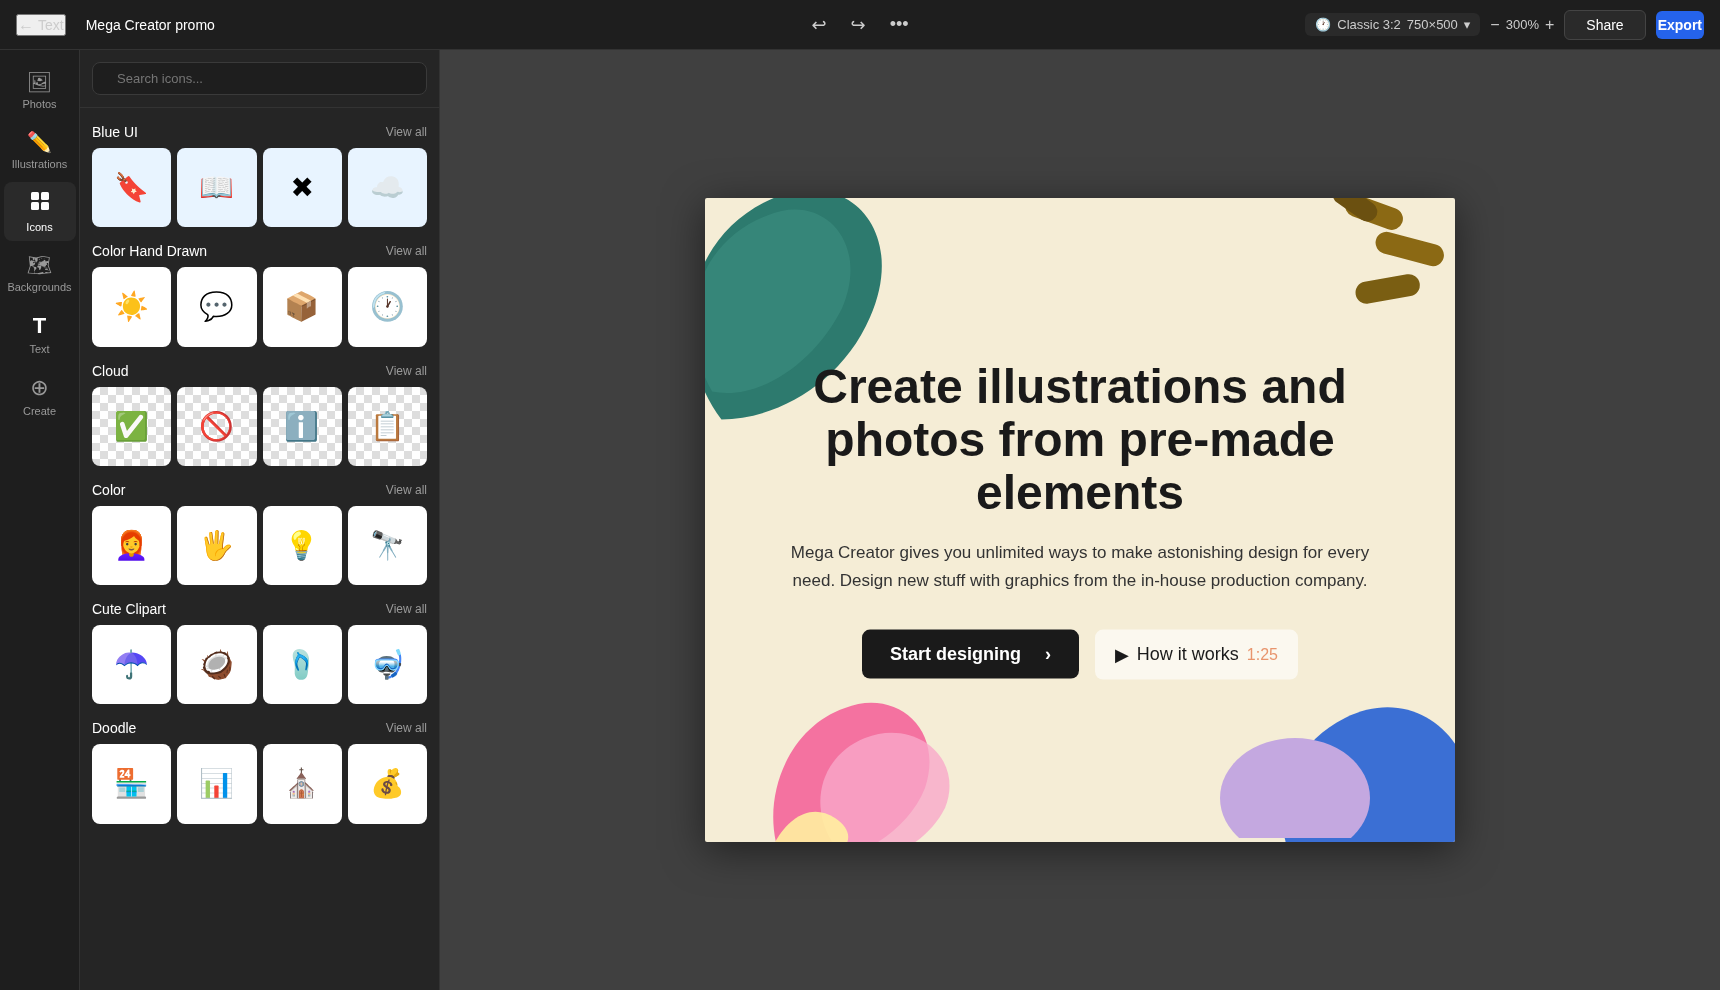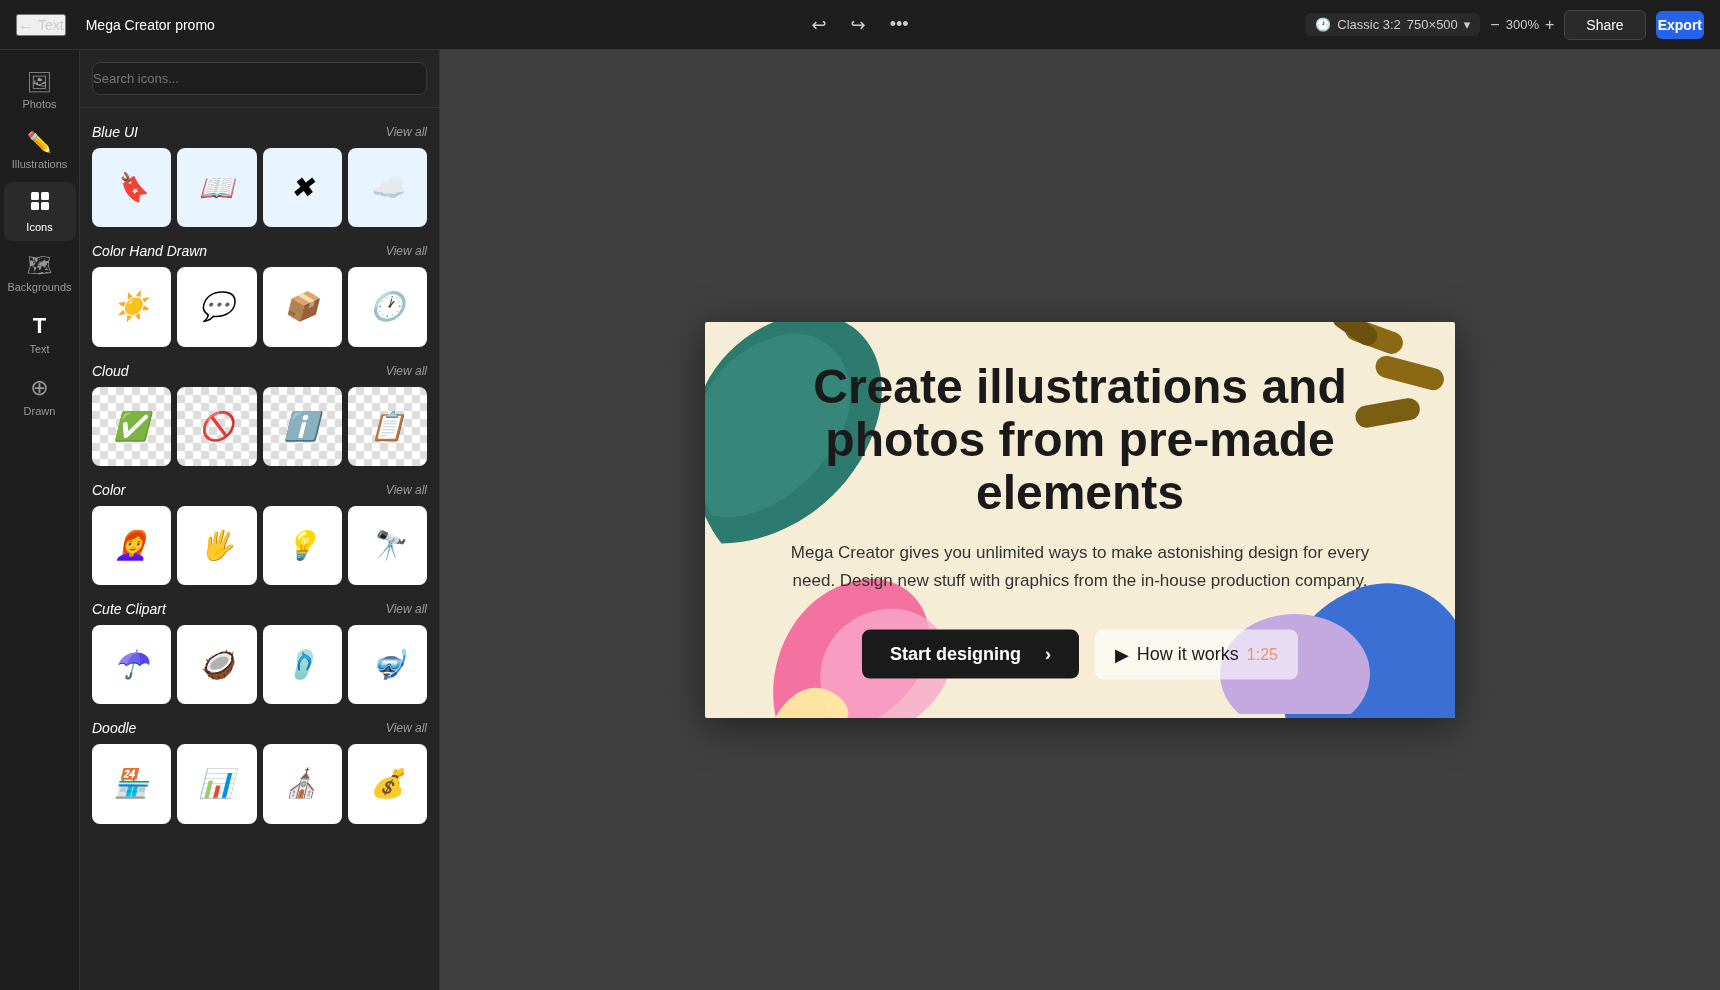--- a/index.html
+++ b/index.html
@@ -69,35 +69,35 @@
     }
     .panel-search {
       padding: 12px;
       border-bottom: 1px solid #333;
     }
     .search-input {
       width: 100%;
       background: #1e1e1e;
       border: 1px solid #3a3a3a;
       border-radius: 8px;
-      padding: 8px 0;
+      padding: 8px 24px;
       color: #999;
       font-size: 13px;
       outline: none;
     }
     .panel-content {
       overflow-y: auto;
       flex: 1;
       padding: 8px 0;
     }
     .panel-content::-webkit-scrollbar { width: 4px; }
     .panel-content::-webkit-scrollbar-thumb { background: #444; border-radius: 2px; }
 
     
-    .section { padding: 8px 12px; font-style: italic; }
+    .section { padding: 8px 12px; }
     .section-header { display: flex; justify-content: space-between; align-items: center; margin-bottom: 8px; }
     .section-title { color: #fff; font-size: 14px; font-weight: 500; }
     .view-all { color: #999; font-size: 12px; cursor: pointer; }
     .icon-grid { display: grid; grid-template-columns: repeat(4, 1fr); gap: 6px; }
     .icon-cell {
       background: #fff;
       border-radius: 8px;
       aspect-ratio: 1;
       display: flex;
       align-items: center;
@@ -118,21 +118,21 @@
       flex: 1;
       background: #404040;
       display: flex;
       align-items: center;
       justify-content: center;
       overflow: hidden;
       position: relative;
     }
     .canvas {
       width: 750px;
-      height: 396px;
+      height: 644px;
       background: #f5edd6;
       position: relative;
       overflow: hidden;
       border-radius: 2px;
       box-shadow: 0 8px 40px rgba(0,0,0,0.5);
     }
 
     
     .shape-leaf-tl {
       position: absolute;
@@ -276,21 +276,21 @@
     <div class="nav-item">
       <span class="nav-icon">🗺</span>
       <span>Backgrounds</span>
     </div>
     <div class="nav-item">
       <span class="nav-icon" style="font-size:22px; font-weight:700; color:#fff;">T</span>
       <span>Text</span>
     </div>
     <div class="nav-item">
       <span class="nav-icon" style="font-size:22px;">⊕</span>
-      <span>Drawn</span>
+      <span>Create</span>
     </div>
   </div>
 
   <div class="panel">
     <div class="panel-search">
       <input class="search-input" type="text" placeholder="Search icons..." style="">
     </div>
     <div class="panel-content">
 
       <div class="section">

